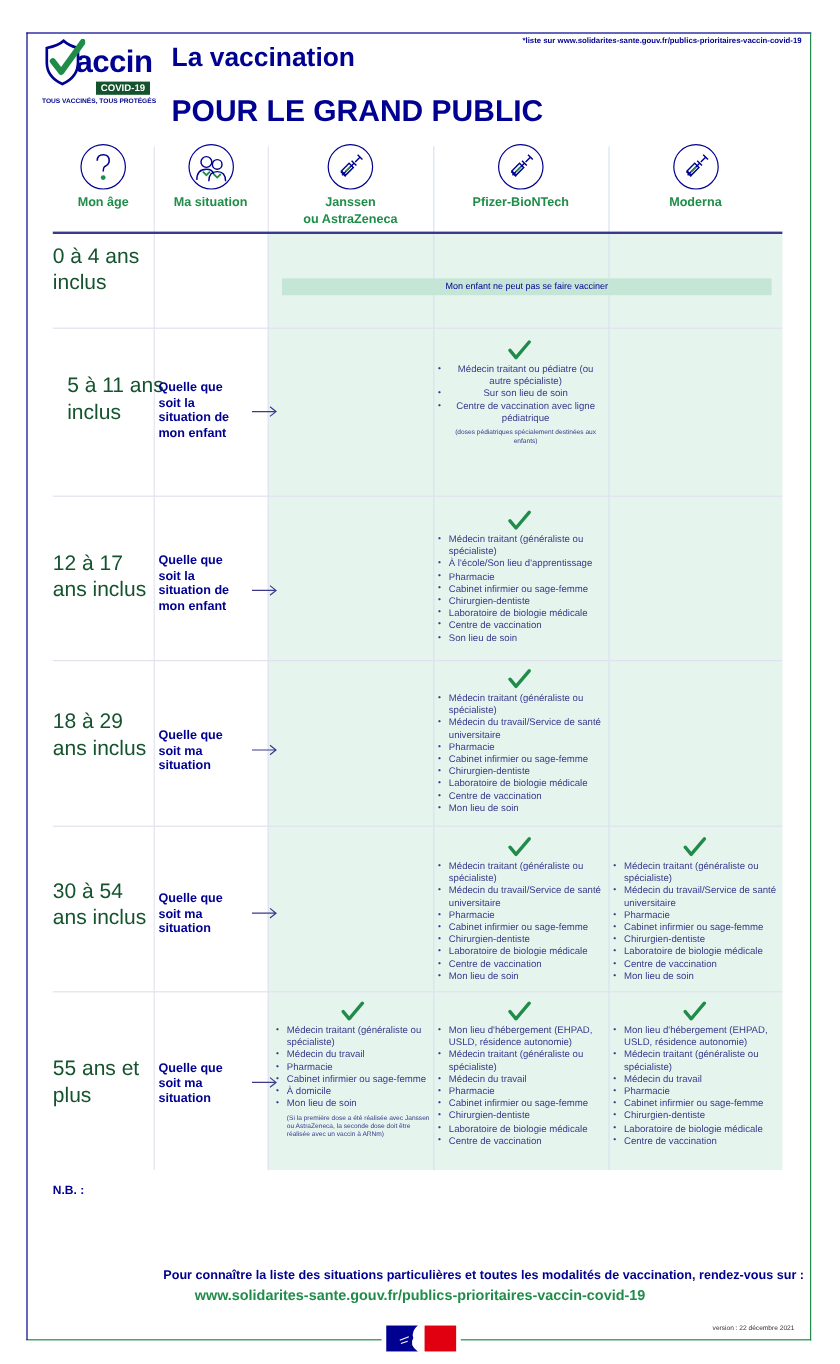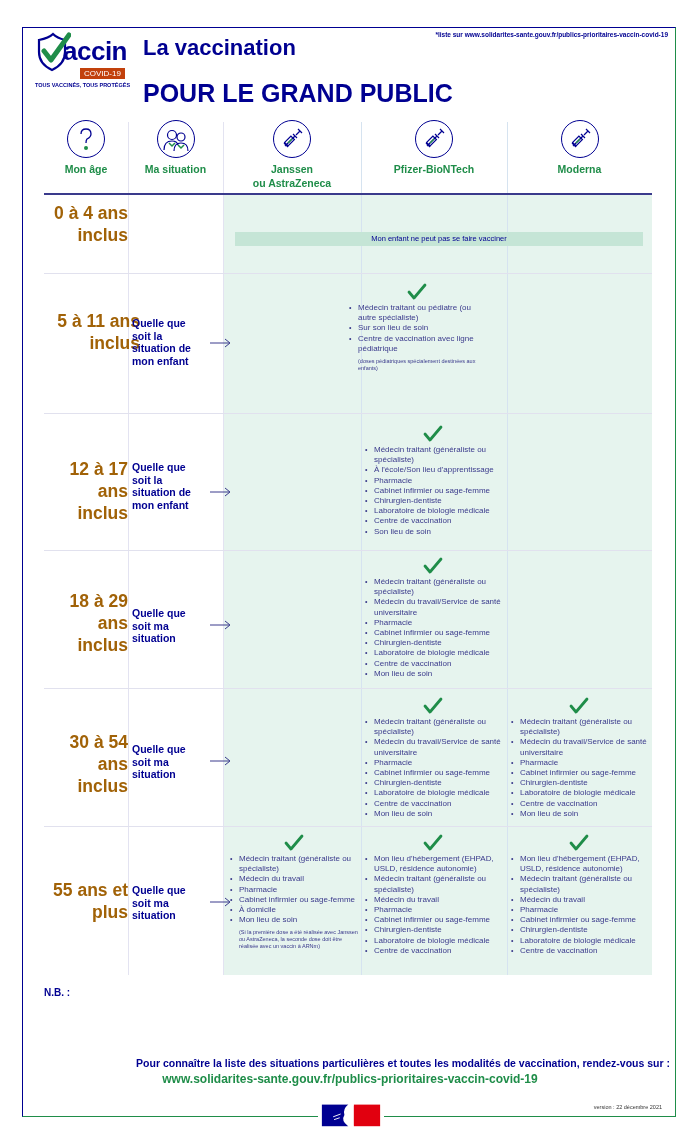--- a/index.html
+++ b/index.html
@@ -9,38 +9,38 @@
   .frame {
     position: absolute; left: 22px; top: 27px; width: 654px; height: 1090px;
     border-top: 1px solid #000091; border-left: 1px solid #000091;
     border-right: 1px solid #1f8d49; border-bottom: 1px solid #1f8d49;
   }
 
   
   .logo { position: absolute; left: 33px; top: 30px; width: 100px; height: 62px; }
   .logo .check-shield { position: absolute; left: 2px; top: 2px; width: 36px; height: 40px; }
   .logo .word { position: absolute; left: 30px; top: 6px; font-weight: bold; font-size: 26px; color: #000091; letter-spacing: -0.5px; }
-  .logo .covid { position: absolute; left: 47px; top: 38px; background: #c2410c; color: #fff; font-size: 8px; font-weight: normal; padding: 1px 4px; }
+  .logo .covid { position: absolute; left: 47px; top: 38px; background: #14532d; color: #fff; font-size: 8px; font-weight: bold; padding: 1px 4px; }
   .logo .tag { position: absolute; left: 2px; top: 52px; font-size: 5.5px; font-weight: bold; color: #000091; white-space: nowrap; }
 
   .title1 { position: absolute; left: 143px; top: 35px; font-size: 22px; font-weight: bold; color: #000091; }
   .title2 { position: absolute; left: 143px; top: 63px; font-size: 25px; font-weight: bold; color: #000091; margin-top: 16px; }
   .note-top { position: absolute; right: 32px; top: 31px; font-size: 6.5px; font-weight: bold; color: #000091; }
 
   
   .col-head { position: absolute; top: 120px; text-align: center; }
   .icon-circle { width: 38px; height: 38px; border: 1.5px solid #000091; border-radius: 50%; margin: 0 auto; display: flex; align-items: center; justify-content: center; }
   .col-label { color: #1f8d49; font-weight: bold; font-size: 10.5px; margin-top: 4px; line-height: 14px; }
   .vsep { position: absolute; width: 1px; background: #e3e3f1; }
   .head-line { position: absolute; left: 44px; top: 193px; width: 608px; height: 2px; background: #3a3a8c; }
 
   .green-bg { position: absolute; left: 223px; top: 195px; width: 429px; height: 780px; background: #e6f4ee; }
   .hline { position: absolute; left: 44px; width: 608px; height: 1px; background: #e1e1ee; }
 
-  .age { position: absolute; left: 44px; width: 84px; text-align: right; font-weight: bold; font-size: 17.5px; line-height: 22px; color: #a16207; }
+  .age { position: absolute; left: 44px; width: 84px; text-align: left; font-weight: normal; font-size: 17.5px; line-height: 22px; color: #14532d; }
   .sit { position: absolute; left: 132px; width: 75px; font-weight: bold; font-size: 10.5px; line-height: 12.5px; color: #000091; }
   .arrow { position: absolute; left: 210px; width: 22px; height: 10px; }
 
   .banner { position: absolute; left: 235px; top: 232px; width: 408px; height: 14px; background: #c5e5d6; font-size: 7.5px; text-align: center; line-height: 14px; color: #000091; }
 
   .cell { position: absolute; width: 138px; }
   .cell .check { display: block; margin: 0 auto 3px auto; width: 20px; height: 17px; }
   .cell ul { list-style: none; }
   .cell li { font-size: 8px; line-height: 10.2px; color: #3a3a8c; padding-left: 10px; position: relative; }
   .cell li::before { content: "•"; position: absolute; left: 1px; top: 0; font-size: 7px; }
@@ -144,21 +144,21 @@
 <div class="hline" style="top:826px;"></div>
 
 <div class="age" style="top:202px;">0 à 4 ans inclus</div>
 <div class="banner">Mon enfant ne peut pas se faire vacciner</div>
 
 <div class="age" style="top:310px;margin-left:12px;">5 à 11 ans inclus</div>
 <div class="sit" style="top:317px;">Quelle que soit la situation de mon enfant</div>
 <svg class="arrow" style="top:338px;" viewBox="0 0 22 10">
     <path d="M0 5 H19 M15 1 L20 5 L15 9" fill="none" stroke="#3a3a8c" stroke-width="1"></path>
   </svg>
-<div class="cell" style="left:348px;top:283px;">
+<div class="cell" style="left:364px;top:283px;text-align:center;">
   <svg class="check" viewBox="0 0 20 17">
       <path d="M2 9 L7 15 L18 2" fill="none" stroke="#1f8d49" stroke-width="2.8" stroke-linecap="round" stroke-linejoin="round"></path>
     </svg>
   <ul>
     <li>Médecin traitant ou pédiatre (ou autre spécialiste)</li>
     <li>Sur son lieu de soin</li>
     <li>Centre de vaccination avec ligne pédiatrique</li>
   </ul>
   <div class="small">(doses pédiatriques spécialement destinées aux enfants)</div>
 </div>

